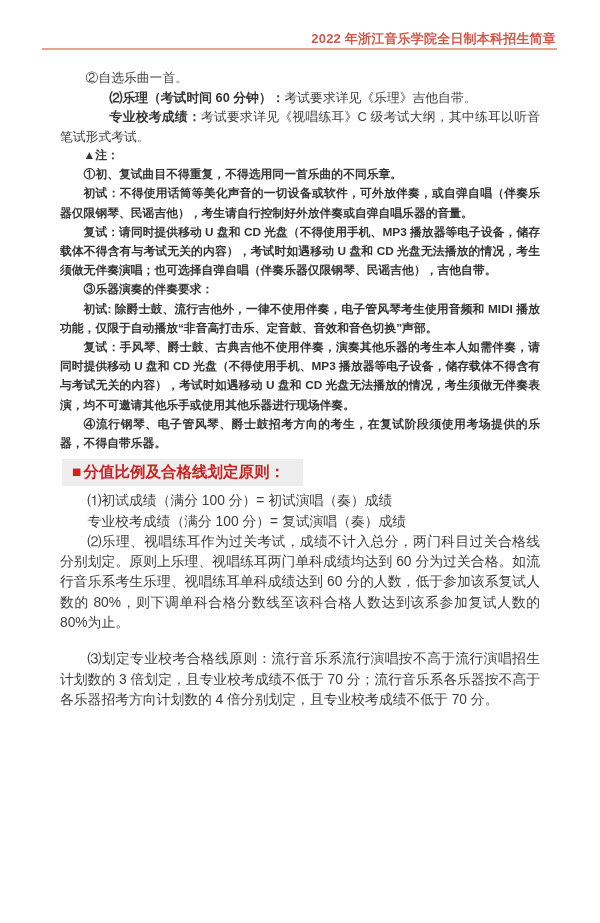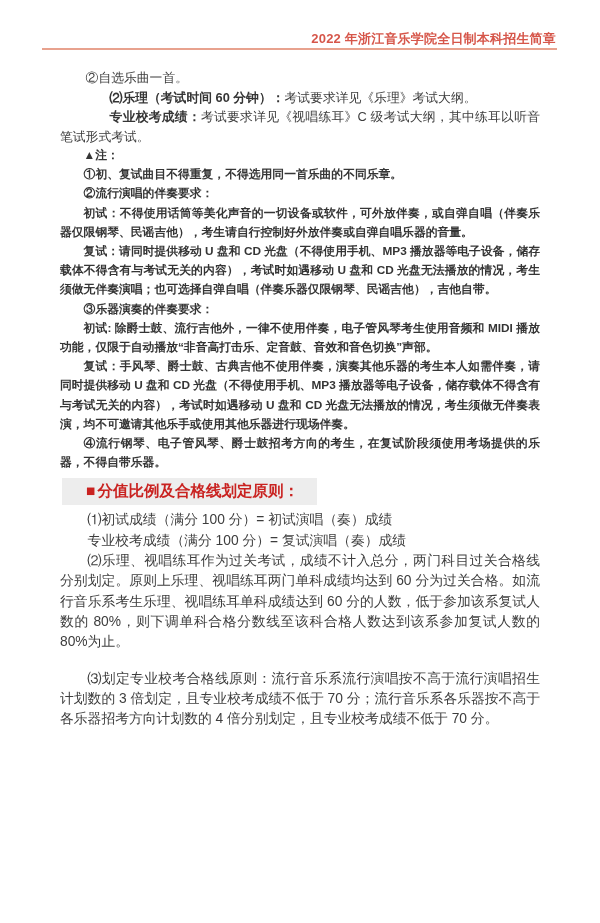--- a/index.html
+++ b/index.html
@@ -39,21 +39,21 @@
   }
   .content p { margin: 0; text-indent: 2em; }
   p.a { font-size: 12.8px; line-height: 19.5px; }
   p.n { font-size: 11.8px; line-height: 19.2px; }
   .bold { font-weight: bold; color: #353535; margin-left: 24px; }
   .section-heading {
     margin: 6px 0 5px 2px;
     width: max-content;
     max-width: 460px;
     background: #ededed;
-    padding: 3px 18px 3px 24px;
+    padding: 3px 18px 3px 10px;
     font-size: 15.5px;
     font-weight: bold;
     color: #c92220;
     text-align: center;
   }
   .section-heading .sq { margin-right: 2px; }
   p.b { font-size: 13.8px; line-height: 20.3px; }
   p.b.gap { margin-top: 16px; }
   .page-number {
     position: absolute;
@@ -67,26 +67,25 @@
 <body>
 
 <div class="page">
 
   <div class="header-title">2022 年浙江音乐学院全日制本科招生简章</div>
   <div class="header-rule"></div>
 
   <div class="content">
 
     <p class="a">②自选乐曲一首。</p>
-    <p class="a"><span class="bold">⑵乐理（考试时间 60 分钟）：</span><span>考试要求详见《乐理》考试大纲。</span></p>
+    <p class="a"><span class="bold">⑵乐理（考试时间 60 分钟）：</span><span>考试要求详见《乐理》吉他自带。</span></p>
     <p class="a"><span class="bold">专业校考成绩：</span><span>考试要求详见《视唱练耳》C 级考试大纲，其中练耳以听音笔试形式考试。</span></p>
 
     <p class="n bold">▲注：</p>
     <p class="n bold">①初、复试曲目不得重复，不得选用同一首乐曲的不同乐章。</p>
-    <p class="n bold">②流行演唱的伴奏要求：</p>
     <p class="n bold">初试：不得使用话筒等美化声音的一切设备或软件，可外放伴奏，或自弹自唱（伴奏乐器仅限钢琴、民谣吉他），考生请自行控制好外放伴奏或自弹自唱乐器的音量。</p>
     <p class="n bold">复试：请同时提供移动 U 盘和 CD 光盘（不得使用手机、MP3 播放器等电子设备，储存载体不得含有与考试无关的内容），考试时如遇移动 U 盘和 CD 光盘无法播放的情况，考生须做无伴奏演唱；也可选择自弹自唱（伴奏乐器仅限钢琴、民谣吉他），吉他自带。</p>
     <p class="n bold">③乐器演奏的伴奏要求：</p>
     <p class="n bold">初试: 除爵士鼓、流行吉他外，一律不使用伴奏，电子管风琴考生使用音频和 MIDI 播放功能，仅限于自动播放“非音高打击乐、定音鼓、音效和音色切换”声部。</p>
     <p class="n bold">复试：手风琴、爵士鼓、古典吉他不使用伴奏，演奏其他乐器的考生本人如需伴奏，请同时提供移动 U 盘和 CD 光盘（不得使用手机、MP3 播放器等电子设备，储存载体不得含有与考试无关的内容），考试时如遇移动 U 盘和 CD 光盘无法播放的情况，考生须做无伴奏表演，均不可邀请其他乐手或使用其他乐器进行现场伴奏。</p>
     <p class="n bold">④流行钢琴、电子管风琴、爵士鼓招考方向的考生，在复试阶段须使用考场提供的乐器，不得自带乐器。</p>
 
     <div class="section-heading">
       <span class="sq">■</span><span>分值比例及合格线划定原则：</span>
     </div>

